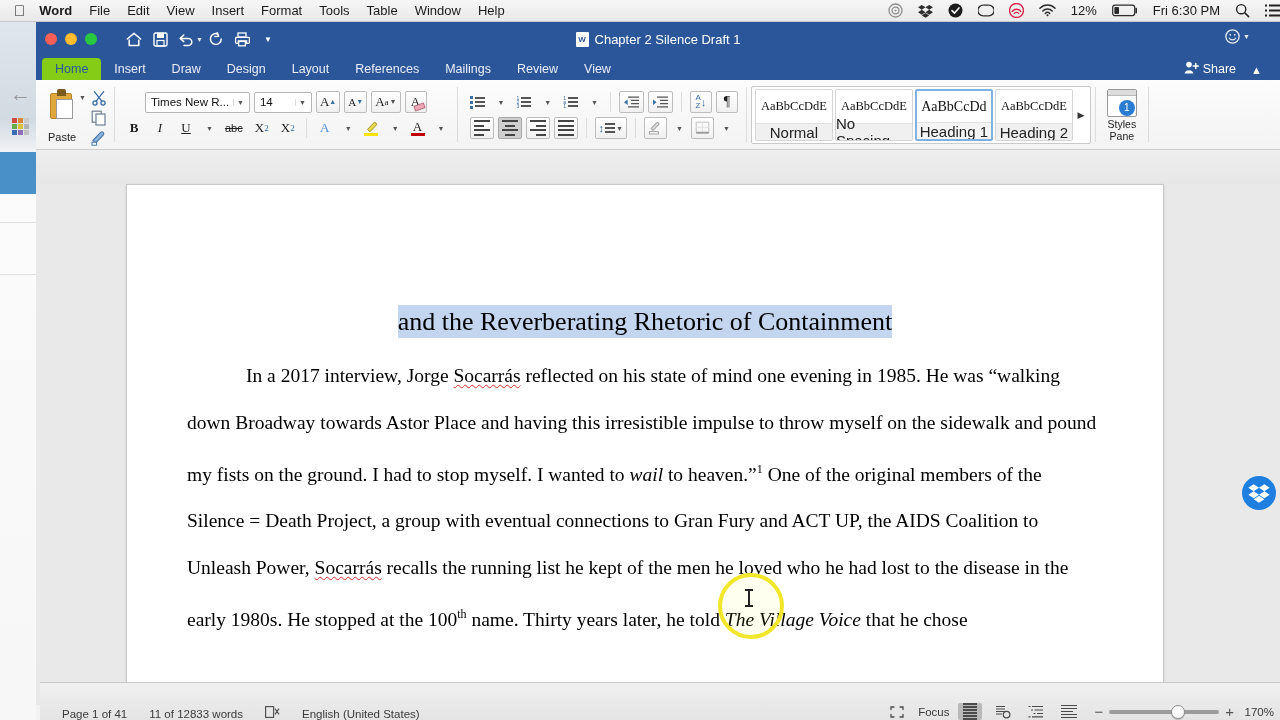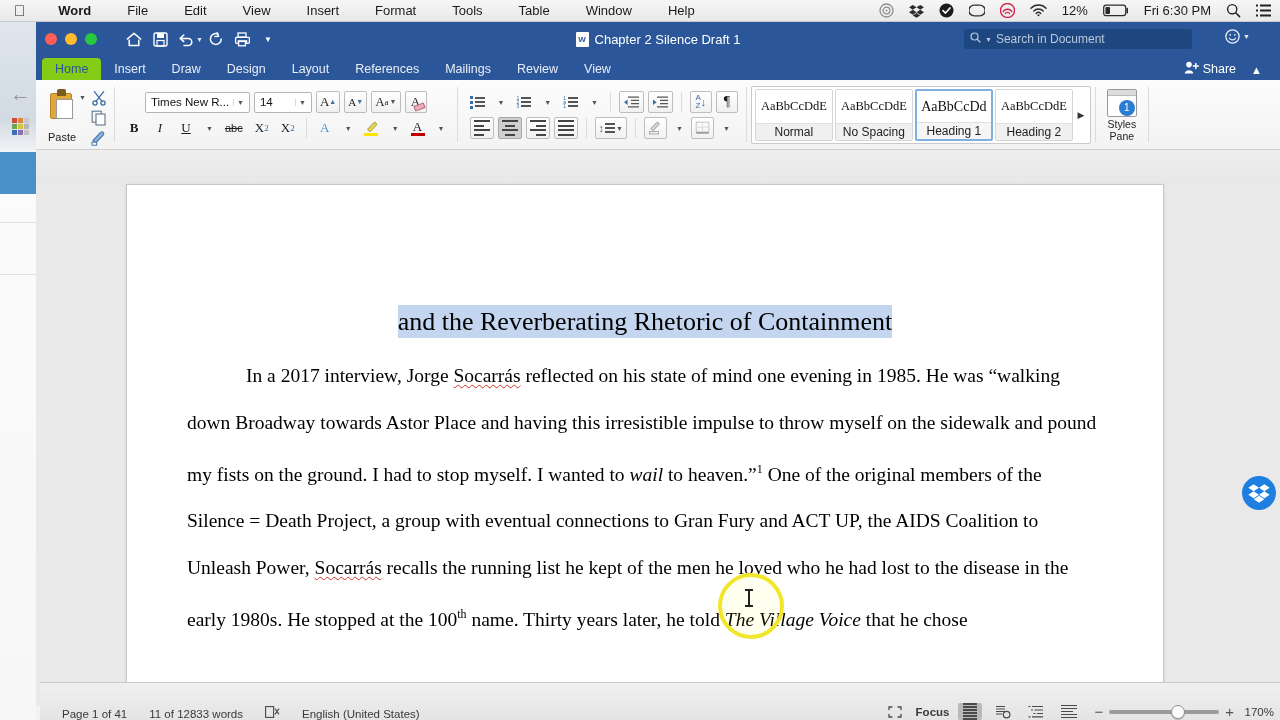--- a/index.html
+++ b/index.html
@@ -32,23 +32,23 @@
   .bg-sep { position:absolute; left:0; width:95px; height:1px; background:#e0e0e0; }
 
   
   .menubar {
     position: absolute; left: 0; top: 0; width: 1280px; height: 22px;
     background: linear-gradient(180deg,#f6f6f6 0%, #e9e9e9 100%);
     border-bottom: 1px solid #c9c9c9;
     display: flex; align-items: center; font-size: 13px; color: #1a1a1a;
   }
   .menubar .apple { margin-left: 14px; margin-right: 14px; font-size: 15px; line-height: 1; }
-  .menubar .mi { margin-right: 17px; white-space: nowrap; margin-left: 19px; }
+  .menubar .mi { margin-right: 17px; white-space: nowrap; }
   .menubar .mi.app { font-weight: bold; }
-  .menubar .right { margin-left: auto; display: flex; align-items: center; padding-right: 9px; }
+  .menubar .right { margin-left: auto; display: flex; align-items: center; }
   .menubar .right .ic { margin-left: 15px; display:flex; align-items:center; }
   .menubar .right .txt { margin-left: 15px; font-size: 13px; }
 
   
   .word-window {
     position: absolute; left: 36px; top: 22px; width: 1244px; height: 698px;
     background: #f2f2f2;
   }
   .titlebar {
     position: relative; height: 34px; background: #2b579a;
@@ -175,21 +175,21 @@
     margin: 0 1px; border-radius: 2px; overflow: hidden;
   }
   .style-item.sel { border: 2px solid #7fb0e0; }
   .style-item .prev {
     flex: 1; display: flex; align-items: center; justify-content: center;
     font-family: "Liberation Serif", serif; font-size: 12.5px; color: #111; width:100%;
   }
   .style-item.sel .prev { font-size: 14px; font-weight: 500; }
   .style-item .nm {
     height: 17px; width: 100%; background: #f0f0f0; border-top: 1px solid #e0e0e0;
-    font-size: 12px; color: #222; display: flex; align-items: center; justify-content: center;
+    font-size: 15px; color: #222; display: flex; align-items: center; justify-content: center;
   }
   .style-item.sel .nm { background: #f5f5f5; }
   .gallery-arrow { width: 14px; display:flex; align-items:center; justify-content:center;
                    font-size: 9px; color: #333; }
 
   .pane-grp { display:flex; flex-direction: column; align-items: center; justify-content: center;
               width: 48px; height:70px; }
   .pane-ico { width: 30px; height: 28px; border: 1px solid #999; background: #fff; position:relative;
               border-radius:2px;}
   .pane-ico .top { height:6px; background:#dcdcdc; border-bottom:1px solid #bbb;}
@@ -418,30 +418,20 @@
               <rect x="4" y="1" width="8" height="4" fill="none" stroke="#fff" stroke-width="1.3"></rect>
               <path d="M1.6 5.3 h12.8 a1 1 0 0 1 1 1 v4 a1 1 0 0 1 -1 1 h-1.8 v-2.4 H4.4 v2.4 H2.6 a1 1 0 0 1 -1 -1 v-4 a1 1 0 0 1 1 -1 z" fill="none" stroke="#fff" stroke-width="1.3"></path>
               <rect x="4.6" y="9.4" width="6.8" height="4.4" fill="none" stroke="#fff" stroke-width="1.3"></rect>
             </svg>
         </span>
         <span class="qbtn" style="font-size:8px;">▼</span>
       </div>
       <div class="doc-title">
         <span class="wicon">W</span>
         <span>Chapter 2 Silence Draft 1</span>
-      </div>
-      <div class="search-box">
-        <span class="sc">
-          <svg width="11" height="11" viewBox="0 0 11 11">
-              <circle cx="4.5" cy="4.5" r="3.5" fill="none" stroke="#b9c8de" stroke-width="1.2"></circle>
-              <path d="M7.2 7.2 L10 10" stroke="#b9c8de" stroke-width="1.3" stroke-linecap="round"></path>
-            </svg>
-        </span>
-        <span class="sc" style="font-size:7px;">▼</span>
-        <span>Search in Document</span>
       </div>
       <div class="smiley">
         <svg width="15" height="15" viewBox="0 0 15 15">
             <circle cx="7.5" cy="7.5" r="6.6" fill="none" stroke="#e7edf6" stroke-width="1.3"></circle>
             <circle cx="5.2" cy="5.8" r="0.9" fill="#e7edf6"></circle>
             <circle cx="9.8" cy="5.8" r="0.9" fill="#e7edf6"></circle>
             <path d="M4.4 9.2 a3.6 3.6 0 0 0 6.2 0" stroke="#e7edf6" stroke-width="1.2" fill="none" stroke-linecap="round"></path>
           </svg>
         <span class="car">▼</span>
       </div>
@@ -755,21 +745,21 @@
       <span class="sb-item">Page 1 of 41</span>
       <span class="sb-item">11 of 12833 words</span>
       <span class="sb-item">
         <svg width="15" height="12" viewBox="0 0 15 12">
             <rect x="0.6" y="0.6" width="8" height="10.8" fill="none" stroke="#4a4a4a" stroke-width="1.1"></rect>
             <path d="M10 2.6 L14 8.4 M14 2.6 L10 8.4" stroke="#4a4a4a" stroke-width="1.1"></path>
           </svg>
       </span>
       <span class="sb-item">English (United States)</span>
       <div class="sb-right">
-        <span style="display:flex;align-items:center;gap:14px;font-weight:bold;">
+        <span style="display:flex;align-items:center;gap:14px;">
           <svg width="14" height="12" viewBox="0 0 14 12">
               <path d="M1 3.6 V1 h3 M10 1 h3 v2.6 M13 8.4 V11 h-3 M4 11 H1 V8.4" stroke="#4a4a4a" stroke-width="1.3" fill="none" stroke-linecap="round"></path>
             </svg>
           <span>Focus</span>
         </span>
         <span class="view-btn sel">
           <span class="vlines">
               <i style="width:14px"></i>
               <i style="width:14px"></i>
               <i style="width:14px"></i>

